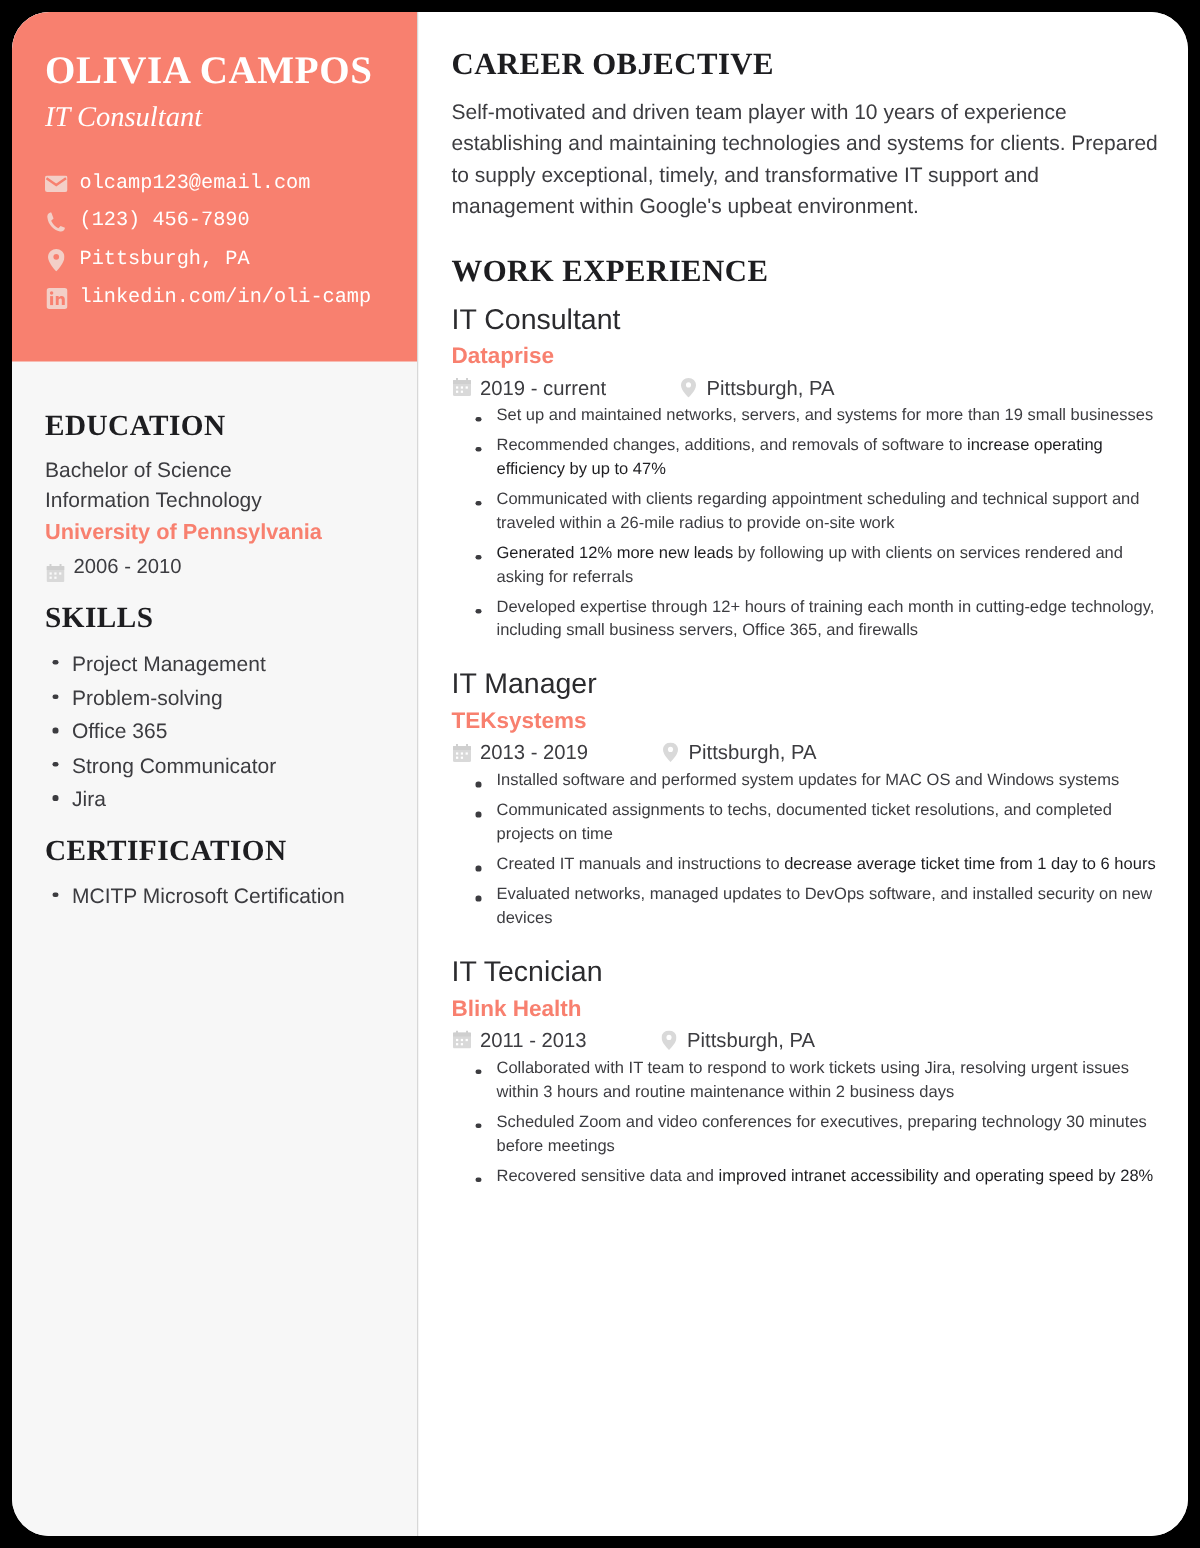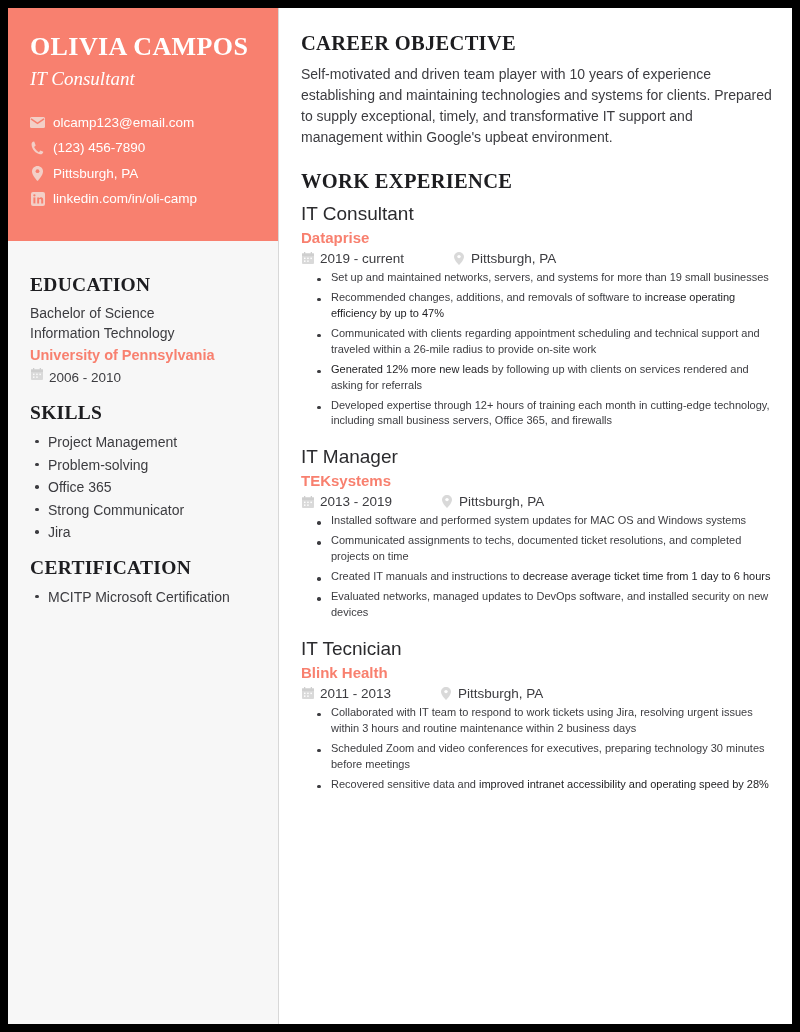--- a/index.html
+++ b/index.html
@@ -13,20 +13,21 @@
 
   .page {
     position: absolute;
     left: 8px;
     top: 8px;
     width: 784px;
     height: 1016px;
     background: #ffffff;
     display: flex;
     overflow: hidden;
+    border-radius: 25px;
   }
 
   
   .sidebar {
     width: 270px;
     flex: 0 0 270px;
     background: #f7f7f7;
     position: relative;
   }
 
@@ -47,21 +48,21 @@
 
   .job-title {
     font-family: "Liberation Serif", serif;
     font-style: italic;
     font-size: 19px;
     color: #ffffff;
     margin-top: 6px;
     line-height: 1.2;
   }
 
-  .contact-list { margin-top: 22px; }
+  .contact-list { margin-top: 22px; font-family: Liberation Mono, monospace; }
 
   .contact-row {
     display: flex;
     align-items: center;
     gap: 8px;
     margin-bottom: 6px;
     color: #ffffff;
     font-size: 13.5px;
     line-height: 1.45;
   }
@@ -97,21 +98,21 @@
   .edu-school {
     font-size: 14.5px;
     color: #f8806f;
     font-weight: 600;
     line-height: 1.45;
     margin-top: 1px;
   }
 
   .meta-row {
     display: flex;
-    align-items: flex-start;
+    align-items: flex-end;
     gap: 6px;
     font-size: 13.5px;
     color: #3c3c40;
     line-height: 1.5;
     margin-top: 2px;
   }
   .meta-row .ico {
     width: 13px;
     flex: 0 0 13px;
     display: flex;

